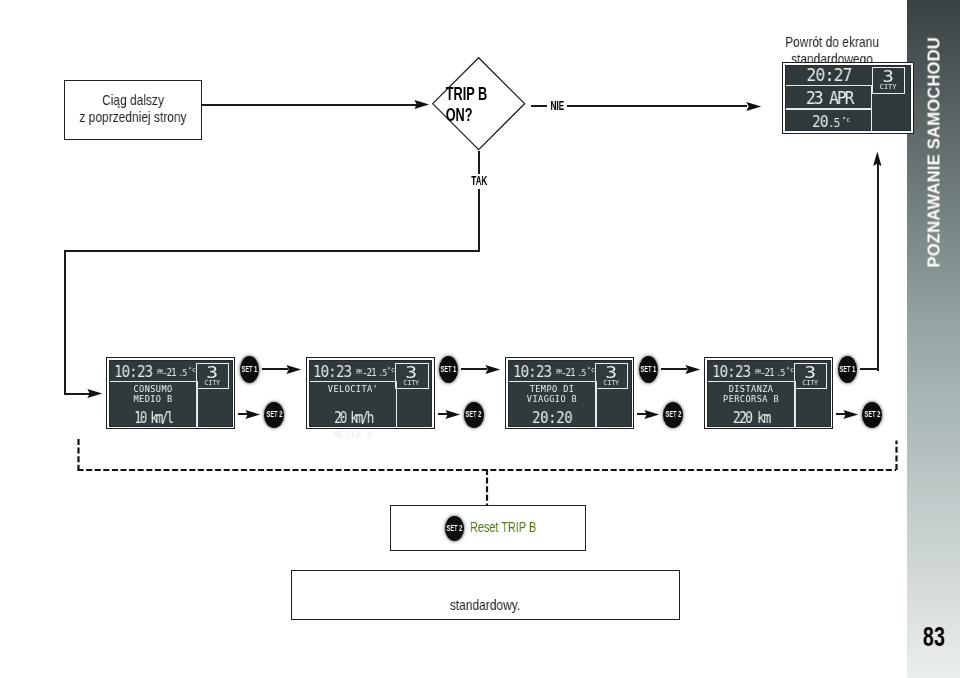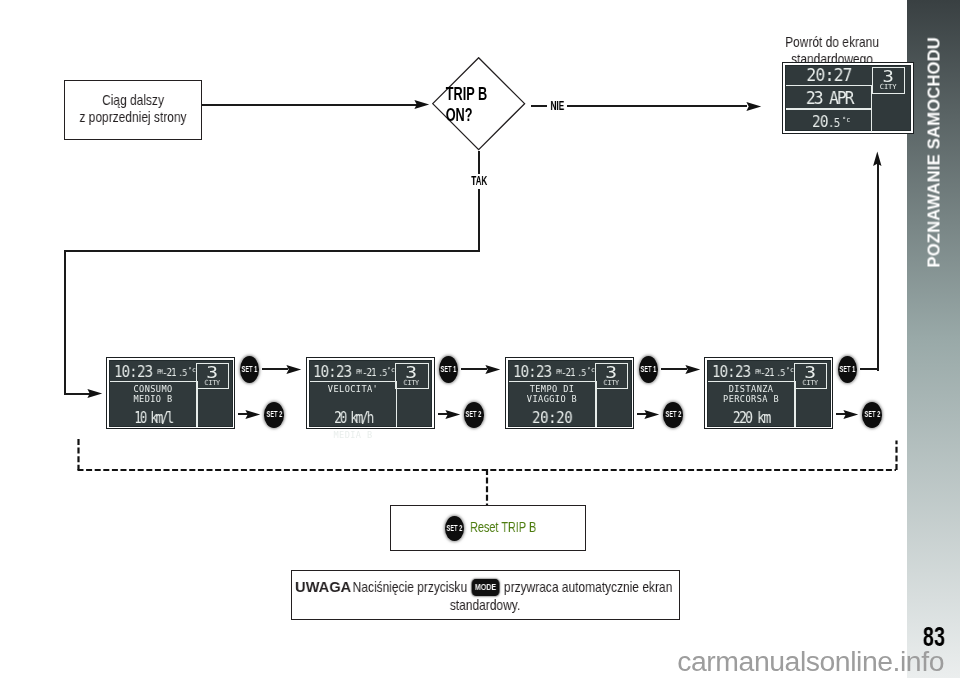--- a/index.html
+++ b/index.html
@@ -70,21 +70,20 @@
   .setbtn span{display:block;white-space:nowrap;transform:scaleX(.69);will-change:transform;}
 </style>
 </head>
 <body>
 
 <div id="page">
 
   <div class="abs" id="sidebar"></div>
   <div class="abs" id="sidebar-title">POZNAWANIE SAMOCHODU</div>
   <div class="abs" id="page-number"><span>83</span></div>
-  <div class="abs" id="watermark">carmanualsonline.info</div>
 
   <div class="abs box" id="start-box" style="left:64px;top:80px;width:138px;height:60px;">
     <div class="ctext" style="position:absolute;left:0;top:10.5px;width:100%;height:17.5px;line-height:17.5px;">
       <span class="condc" style="font-size:14.6px;">Ciąg dalszy</span>
       </div>
     <div class="ctext" style="position:absolute;left:0;top:27.5px;width:100%;height:17.5px;line-height:17.5px;">
       <span class="condc" style="font-size:14.6px;">z poprzedniej strony</span>
       </div>
   </div>
 
@@ -287,21 +286,18 @@
 
   <div class="abs box" style="left:390px;top:504.5px;width:196px;height:46.5px;">
     <div class="abs setbtn" style="left:54.3px;top:10.2px;width:18.9px;height:25.5px;font-size:8.2px;">
         <span>SET 2</span>
       </div>
     <div class="abs" style="left:79.2px;top:12.2px;height:18px;line-height:18px;color:#4d7c0f;">
       <span class="cond-l" style="font-size:14.5px;transform:scaleX(.751);">Reset TRIP B</span></div>
   </div>
 
   <div class="abs box" style="left:291px;top:570px;width:388.5px;height:50px;">
-    <div class="abs" style="left:0;top:8px;width:100%;line-height:17.5px;color:#231f20;height:17.5px;">
-      <span class="condc" style="font-size:14.6px;"><b class="uncond">UWAGA</b>&nbsp;<span>Naciśnięcie przycisku</span>&nbsp;<span class="modebtn"><span class="modelbl">MODE</span></span>&nbsp;<span>przywraca automatycznie ekran</span></span>
-    </div>
     <div class="abs" style="left:0;top:25.5px;width:100%;line-height:17.5px;color:#231f20;height:17.5px;">
       <span class="condc" style="font-size:14.6px;">standardowy.</span>
     </div>
   </div>
 
 </div>
 
 </body></html>

